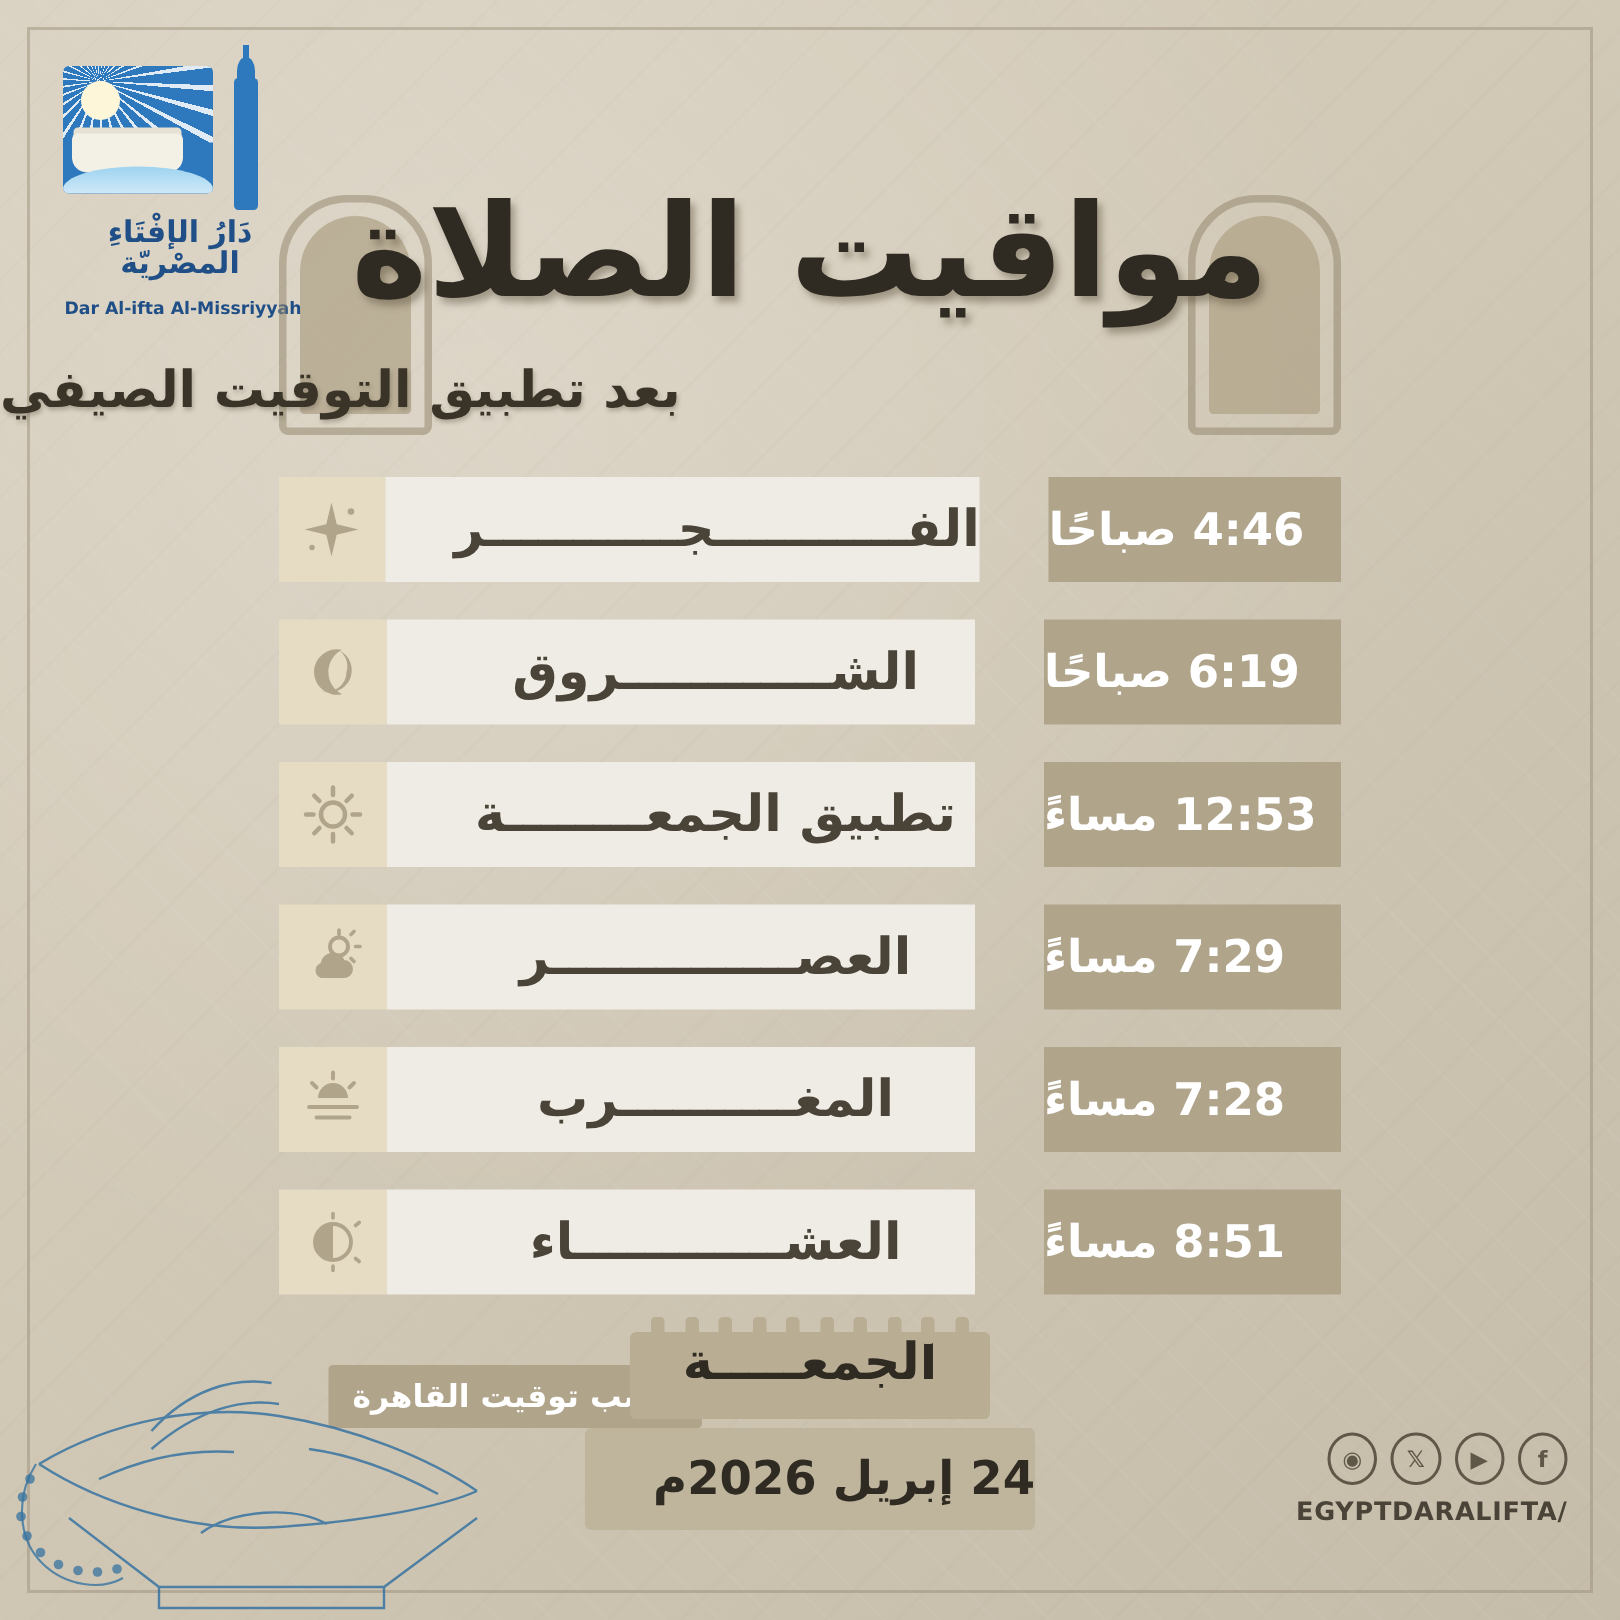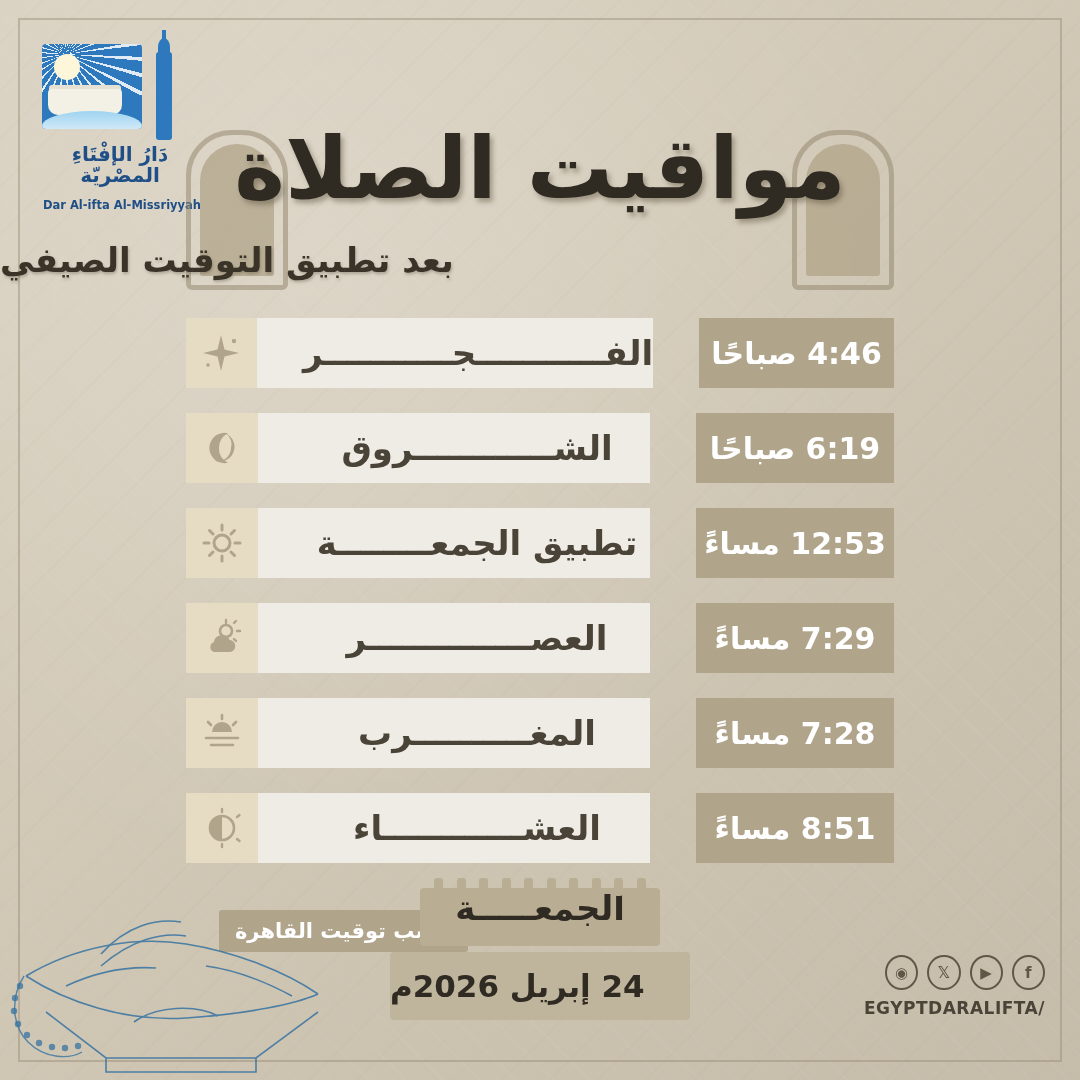--- a/index.html
+++ b/index.html
@@ -70,40 +70,40 @@
     font-size:34px;font-weight:bold;color:#3a3327;
     text-shadow:1px 2px 3px rgba(90,80,60,.35);
   }
 
   
   .rows{position:absolute;top:318px;left:186px;width:708px;}
   .row{position:relative;height:70px;margin-bottom:25px;display:flex;align-items:stretch;}
   .icon-cell{width:72px;background:#e6dcc4;display:flex;align-items:center;justify-content:center;}
   .name-cell{flex:1;background:#efece5;display:flex;align-items:center;position:relative;padding-left:46px;}
   .name-text{width:100%;text-align:center;font-size:34px;color:#4a4338;font-weight:bold;letter-spacing:2px;}
-  .time-cell{width:198px;background:#b0a48b;display:flex;align-items:center;justify-content:center;margin-left:46px;}
+  .time-cell{width:198px;background:#b0a48b;display:flex;align-items:center;justify-content:flex-end;margin-left:46px;}
   .time-text{font-size:30px;color:#ffffff;font-weight:bold;}
 
   svg{display:block;}
 
   
   .footer{position:absolute;left:0;bottom:0;width:100%;height:260px;}
   .cal{
     position:absolute;left:50%;transform:translateX(-50%);bottom:60px;width:300px;
   }
   .cal .top{
     position:relative;height:58px;background:#b9ad93;border-radius:4px;
     display:flex;justify-content:center;margin:0 auto;width:240px;
   }
   .cal .rings{position:absolute;top:-10px;left:14px;right:14px;height:16px;display:flex;justify-content:space-between;}
   .cal .rings i{display:block;width:9px;height:18px;background:#b9ad93;border-radius:3px;}
   .cal .day{font-size:34px;color:#2f2a22;font-weight:bold;}
   .cal .bottom{
     margin-top:6px;height:68px;background:#bfb49c;border-radius:4px;
-    display:flex;align-items:center;justify-content:flex-end;
+    display:flex;align-items:center;justify-content:flex-start;
   }
   .cal .date{font-size:31px;color:#2f2a22;font-weight:bold;}
   .tz{
     position:absolute;right:612px;bottom:128px;background:#b0a48b;color:#fff;
     font-size:21px;font-weight:bold;padding:9px 16px;border-radius:3px;
   }
 
   .social{position:absolute;right:auto;left:885px;bottom:62px;width:160px;text-align:center;}
   .social .icons{display:flex;gap:9px;justify-content:center;align-items:center;}
   .social .icons span{

